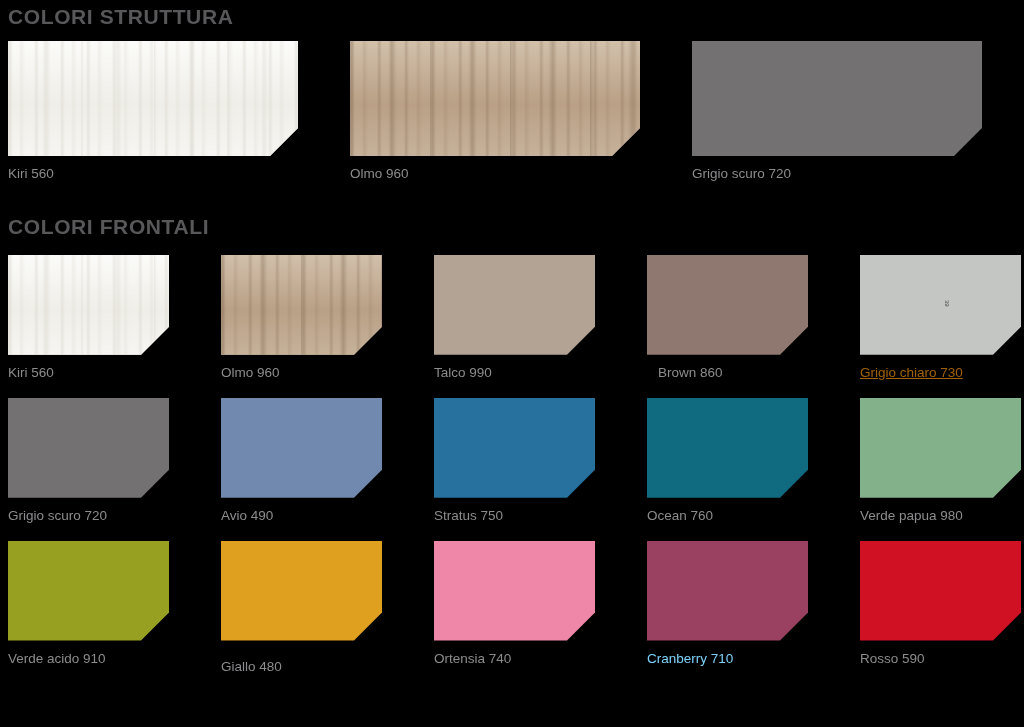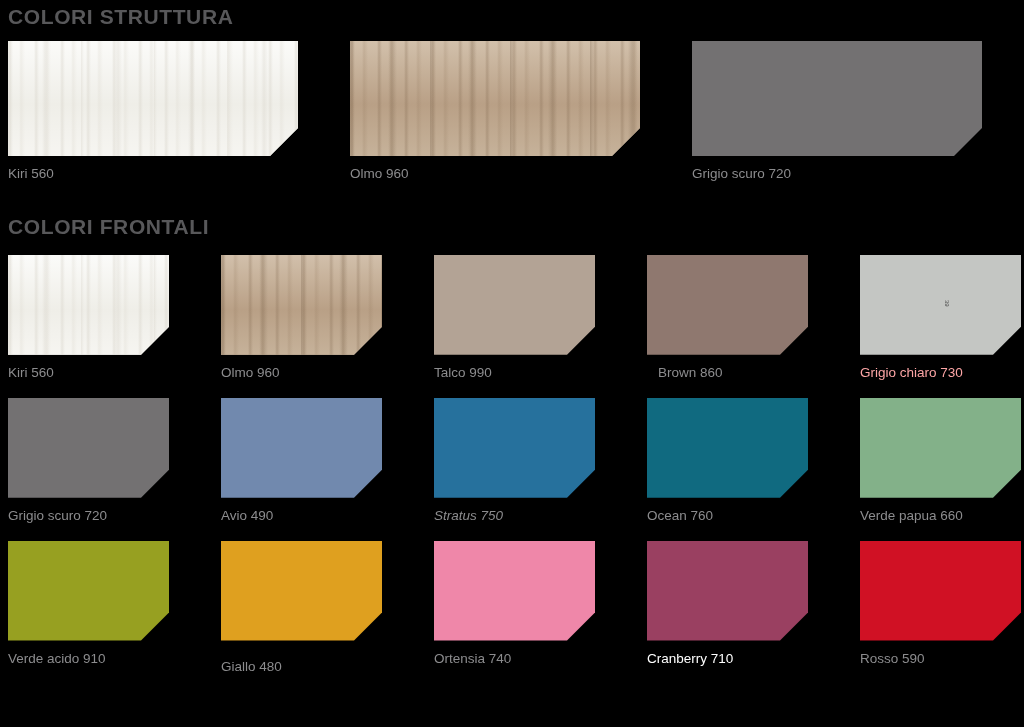--- a/index.html
+++ b/index.html
@@ -182,50 +182,50 @@
         <div class="label" style="color: rgb(140, 140, 142);">Talco 990</div>
       </div>
       <div class="spacer"></div>
       <div class="swatch-cell">
         <div class="swatch short" style="background-color: rgb(143, 120, 111);"></div>
         <div class="label" style="color: rgb(140, 140, 142); margin-left: 11px;">Brown 860</div>
       </div>
       <div class="spacer"></div>
       <div class="swatch-cell">
         <div class="swatch short" style="background-color: rgb(196, 198, 195);"></div>
-        <div class="label" style="color: #fca5a5;">Grigio chiaro 730</div>
+        <div class="label" style="color: #a16207; text-decoration: underline;">Grigio chiaro 730</div>
       </div>
     </div>
 
     <div class="row-gap-1"></div>
 
     <div class="grid cols-5">
       <div class="swatch-cell">
         <div class="swatch short" style="background-color: rgb(115, 113, 114);"></div>
         <div class="label" style="color: rgb(140, 140, 142);">Grigio scuro 720</div>
       </div>
       <div class="spacer"></div>
       <div class="swatch-cell">
         <div class="swatch short" style="background-color: rgb(113, 137, 174);"></div>
         <div class="label" style="color: rgb(140, 140, 142);">Avio 490</div>
       </div>
       <div class="spacer"></div>
       <div class="swatch-cell">
         <div class="swatch short" style="background-color: rgb(38, 113, 157);"></div>
-        <div class="label" style="color: rgb(140, 140, 142); font-style: italic;">Stratus 750</div>
+        <div class="label" style="color: rgb(140, 140, 142);">Stratus 750</div>
       </div>
       <div class="spacer"></div>
       <div class="swatch-cell">
         <div class="swatch short" style="background-color: rgb(16, 106, 128);"></div>
         <div class="label" style="color: rgb(140, 140, 142);">Ocean 760</div>
       </div>
       <div class="spacer"></div>
       <div class="swatch-cell">
         <div class="swatch short" style="background-color: rgb(131, 177, 137);"></div>
-        <div class="label" style="color: rgb(140, 140, 142);">Verde papua 660</div>
+        <div class="label" style="color: rgb(140, 140, 142);">Verde papua 980</div>
       </div>
     </div>
 
     <div class="row-gap-1"></div>
 
     <div class="grid cols-5">
       <div class="swatch-cell">
         <div class="swatch short" style="background-color: rgb(151, 160, 33);"></div>
         <div class="label" style="color: rgb(140, 140, 142);">Verde acido 910</div>
       </div>
@@ -235,21 +235,21 @@
         <div class="label" style="color: rgb(140, 140, 142); margin-top: 8px;">Giallo 480</div>
       </div>
       <div class="spacer"></div>
       <div class="swatch-cell">
         <div class="swatch short" style="background-color: rgb(239, 135, 169);"></div>
         <div class="label" style="color: rgb(140, 140, 142);">Ortensia 740</div>
       </div>
       <div class="spacer"></div>
       <div class="swatch-cell">
         <div class="swatch short" style="background-color: rgb(154, 64, 97);"></div>
-        <div class="label" style="color: #ffffff;">Cranberry 710</div>
+        <div class="label" style="color: #7dd3fc;">Cranberry 710</div>
       </div>
       <div class="spacer"></div>
       <div class="swatch-cell">
         <div class="swatch short" style="background-color: rgb(208, 17, 36);"></div>
         <div class="label" style="color: rgb(140, 140, 142);">Rosso 590</div>
       </div>
     </div>
 
   </div>
 

